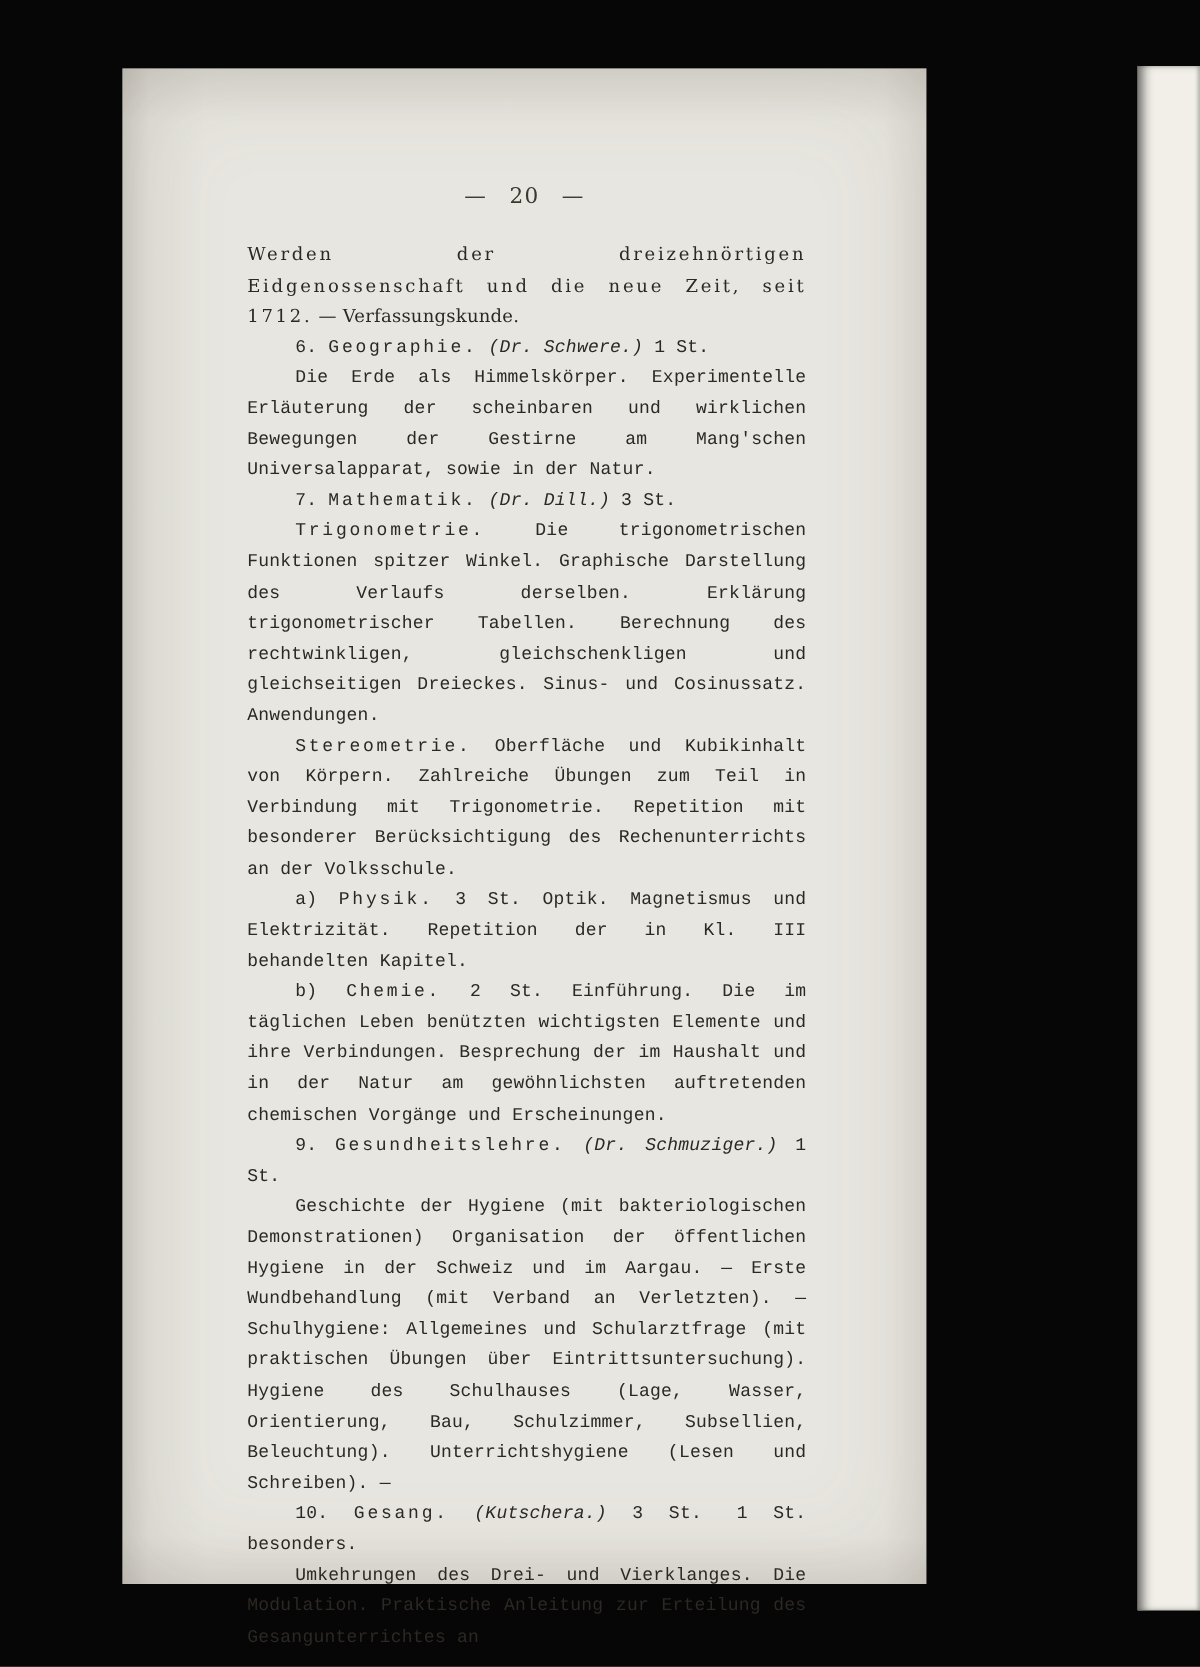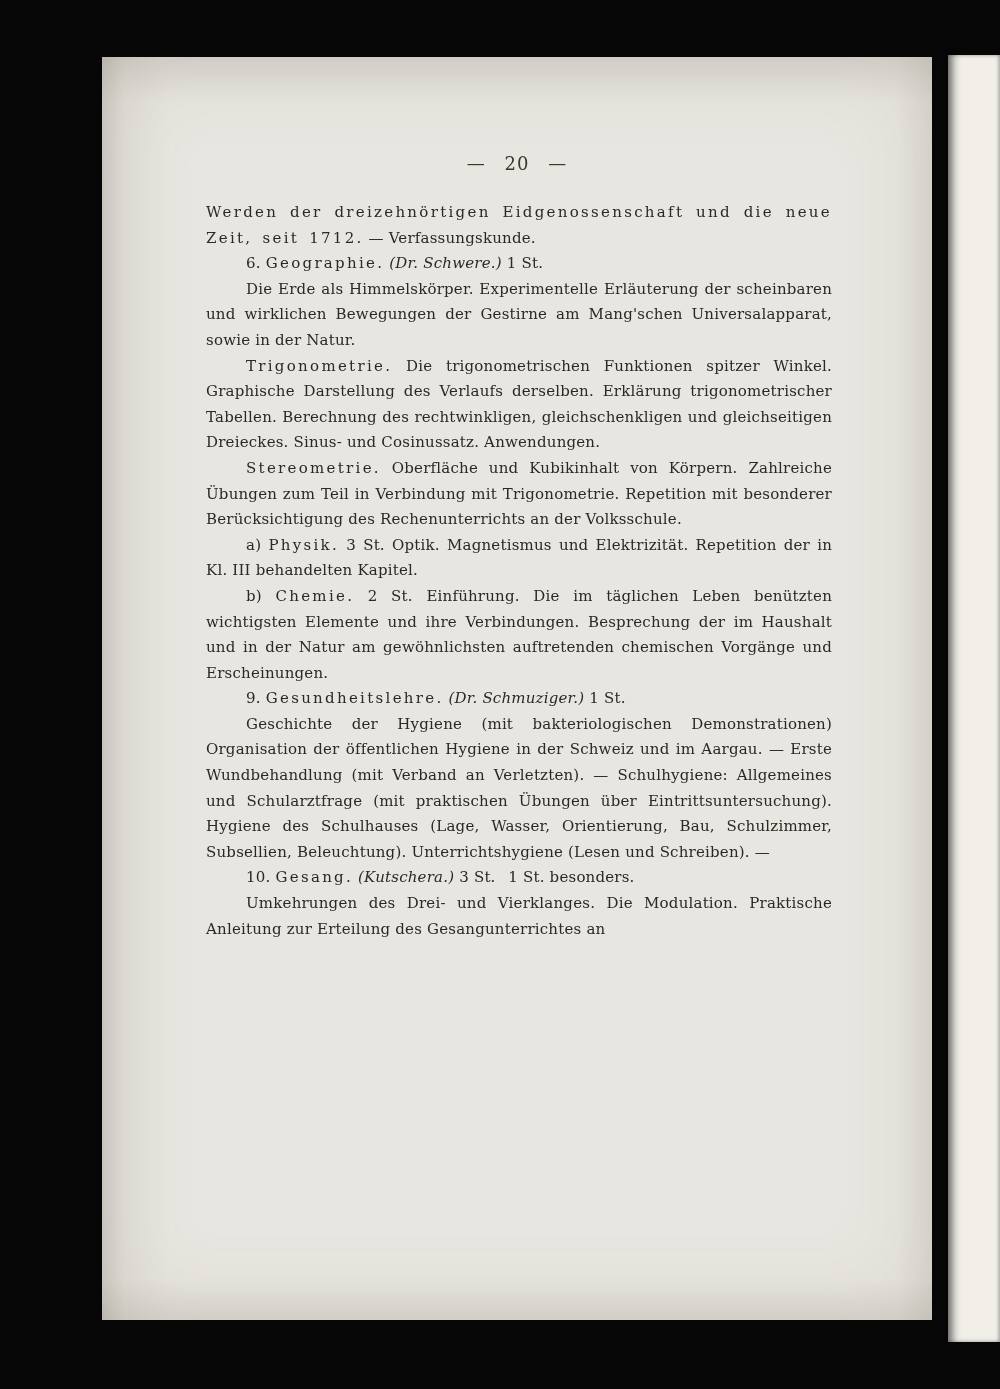--- a/index.html
+++ b/index.html
@@ -7,21 +7,21 @@
     width:1000px; height:1389px;
     background:#060606;
     overflow:hidden;
     position:relative;
     font-family:"DejaVu Serif", serif;
   }
   .scan { position:absolute; inset:0; }
 
   .page {
     position:absolute; left:102px; top:57px;
-    width:830px; height:1263px;
+    width:670px; height:1263px;
     background-color:#e8e6e0;
     background-image:
       linear-gradient(to right, rgba(40,35,25,0.12) 0px, rgba(40,35,25,0.03) 22px, rgba(40,35,25,0) 70px),
       linear-gradient(to bottom, rgba(40,35,25,0.08) 0px, rgba(40,35,25,0) 45px),
       linear-gradient(to top, rgba(40,35,25,0.07) 0px, rgba(40,35,25,0) 40px),
       linear-gradient(to left, rgba(40,35,25,0.06) 0px, rgba(40,35,25,0) 35px);
     box-shadow: inset 0 0 90px rgba(110,100,80,0.16);
     color:#2c2823;
   }
 
@@ -36,21 +36,21 @@
 
   .page-text {
     margin:26px 100px 0 104px;
     font-size:15px;
     line-height:25.6px;
     text-align:justify;
     letter-spacing:0.2px;
   }
 
   .para { margin:0; }
-  .para.indent { text-indent:40px; }
+  .para.indent { text-indent:40px;font-family:Liberation Mono, monospace; }
   .run-spaced { letter-spacing:2.3px; word-spacing:3px; }
   .run-italic { font-style:italic; }
   .run-normal { }
 
   .next-page {
     position:absolute; left:948px; top:55px;
     width:52px; height:1287px;
     background:#f1efe8;
     box-shadow: inset 8px 0 9px -4px rgba(0,0,0,0.6), inset -2px 0 3px rgba(0,0,0,0.25);
   }
@@ -58,20 +58,21 @@
 </head>
 <body>
 
 <div class="scan">
   <div class="page">
     <div class="page-number">—  20  —</div>
     <div class="page-text">
         <p class="para"><span class="run-spaced">Werden der dreizehnörtigen Eidgenossenschaft und die neue Zeit, seit 1712.</span><span class="run-normal"> — Verfassungskunde.</span></p>
         <p class="para indent"><span class="run-normal">6. </span><span class="run-spaced">Geographie.</span><span class="run-normal"> </span><span class="run-italic">(Dr. Schwere.)</span><span class="run-normal"> 1 St.</span></p>
         <p class="para indent"><span class="run-normal">Die Erde als Himmelskörper. Experimentelle Erläuterung der scheinbaren und wirklichen Bewegungen der Gestirne am Mang'schen Universalapparat, sowie in der Natur.</span></p>
+        <p class="para indent"><span class="run-normal">7. </span><span class="run-spaced">Mathematik.</span><span class="run-normal"> </span><span class="run-italic">(Dr. Dill.)</span><span class="run-normal"> 3 St.</span></p>
         <p class="para indent"><span class="run-spaced">Trigonometrie.</span><span class="run-normal"> Die trigonometrischen Funktionen spitzer Winkel. Graphische Darstellung des Verlaufs derselben. Erklärung trigonometrischer Tabellen. Berechnung des rechtwinkligen, gleichschenkligen und gleichseitigen Dreieckes. Sinus- und Cosinussatz. Anwendungen.</span></p>
         <p class="para indent"><span class="run-spaced">Stereometrie.</span><span class="run-normal"> Oberfläche und Kubikinhalt von Körpern. Zahlreiche Übungen zum Teil in Verbindung mit Trigonometrie. Repetition mit besonderer Berücksichtigung des Rechenunterrichts an der Volksschule.</span></p>
         <p class="para indent"><span class="run-normal">a) </span><span class="run-spaced">Physik.</span><span class="run-normal"> 3 St. Optik. Magnetismus und Elektrizität. Repetition der in Kl. III behandelten Kapitel.</span></p>
         <p class="para indent"><span class="run-normal">b) </span><span class="run-spaced">Chemie.</span><span class="run-normal"> 2 St. Einführung. Die im täglichen Leben benützten wichtigsten Elemente und ihre Verbindungen. Besprechung der im Haushalt und in der Natur am gewöhnlichsten auftretenden chemischen Vorgänge und Erscheinungen.</span></p>
         <p class="para indent"><span class="run-normal">9. </span><span class="run-spaced">Gesundheitslehre.</span><span class="run-normal"> </span><span class="run-italic">(Dr. Schmuziger.)</span><span class="run-normal"> 1 St.</span></p>
         <p class="para indent"><span class="run-normal">Geschichte der Hygiene (mit bakteriologischen Demonstrationen) Organisation der öffentlichen Hygiene in der Schweiz und im Aargau. — Erste Wundbehandlung (mit Verband an Verletzten). — Schulhygiene: Allgemeines und Schularztfrage (mit praktischen Übungen über Eintrittsuntersuchung). Hygiene des Schulhauses (Lage, Wasser, Orientierung, Bau, Schulzimmer, Subsellien, Beleuchtung). Unterrichtshygiene (Lesen und Schreiben). —</span></p>
         <p class="para indent"><span class="run-normal">10. </span><span class="run-spaced">Gesang.</span><span class="run-normal"> </span><span class="run-italic">(Kutschera.)</span><span class="run-normal"> 3 St.  1 St. besonders.</span></p>
         <p class="para indent"><span class="run-normal">Umkehrungen des Drei- und Vierklanges. Die Modulation. Praktische Anleitung zur Erteilung des Gesangunterrichtes an</span></p>
       </div>
   </div>

